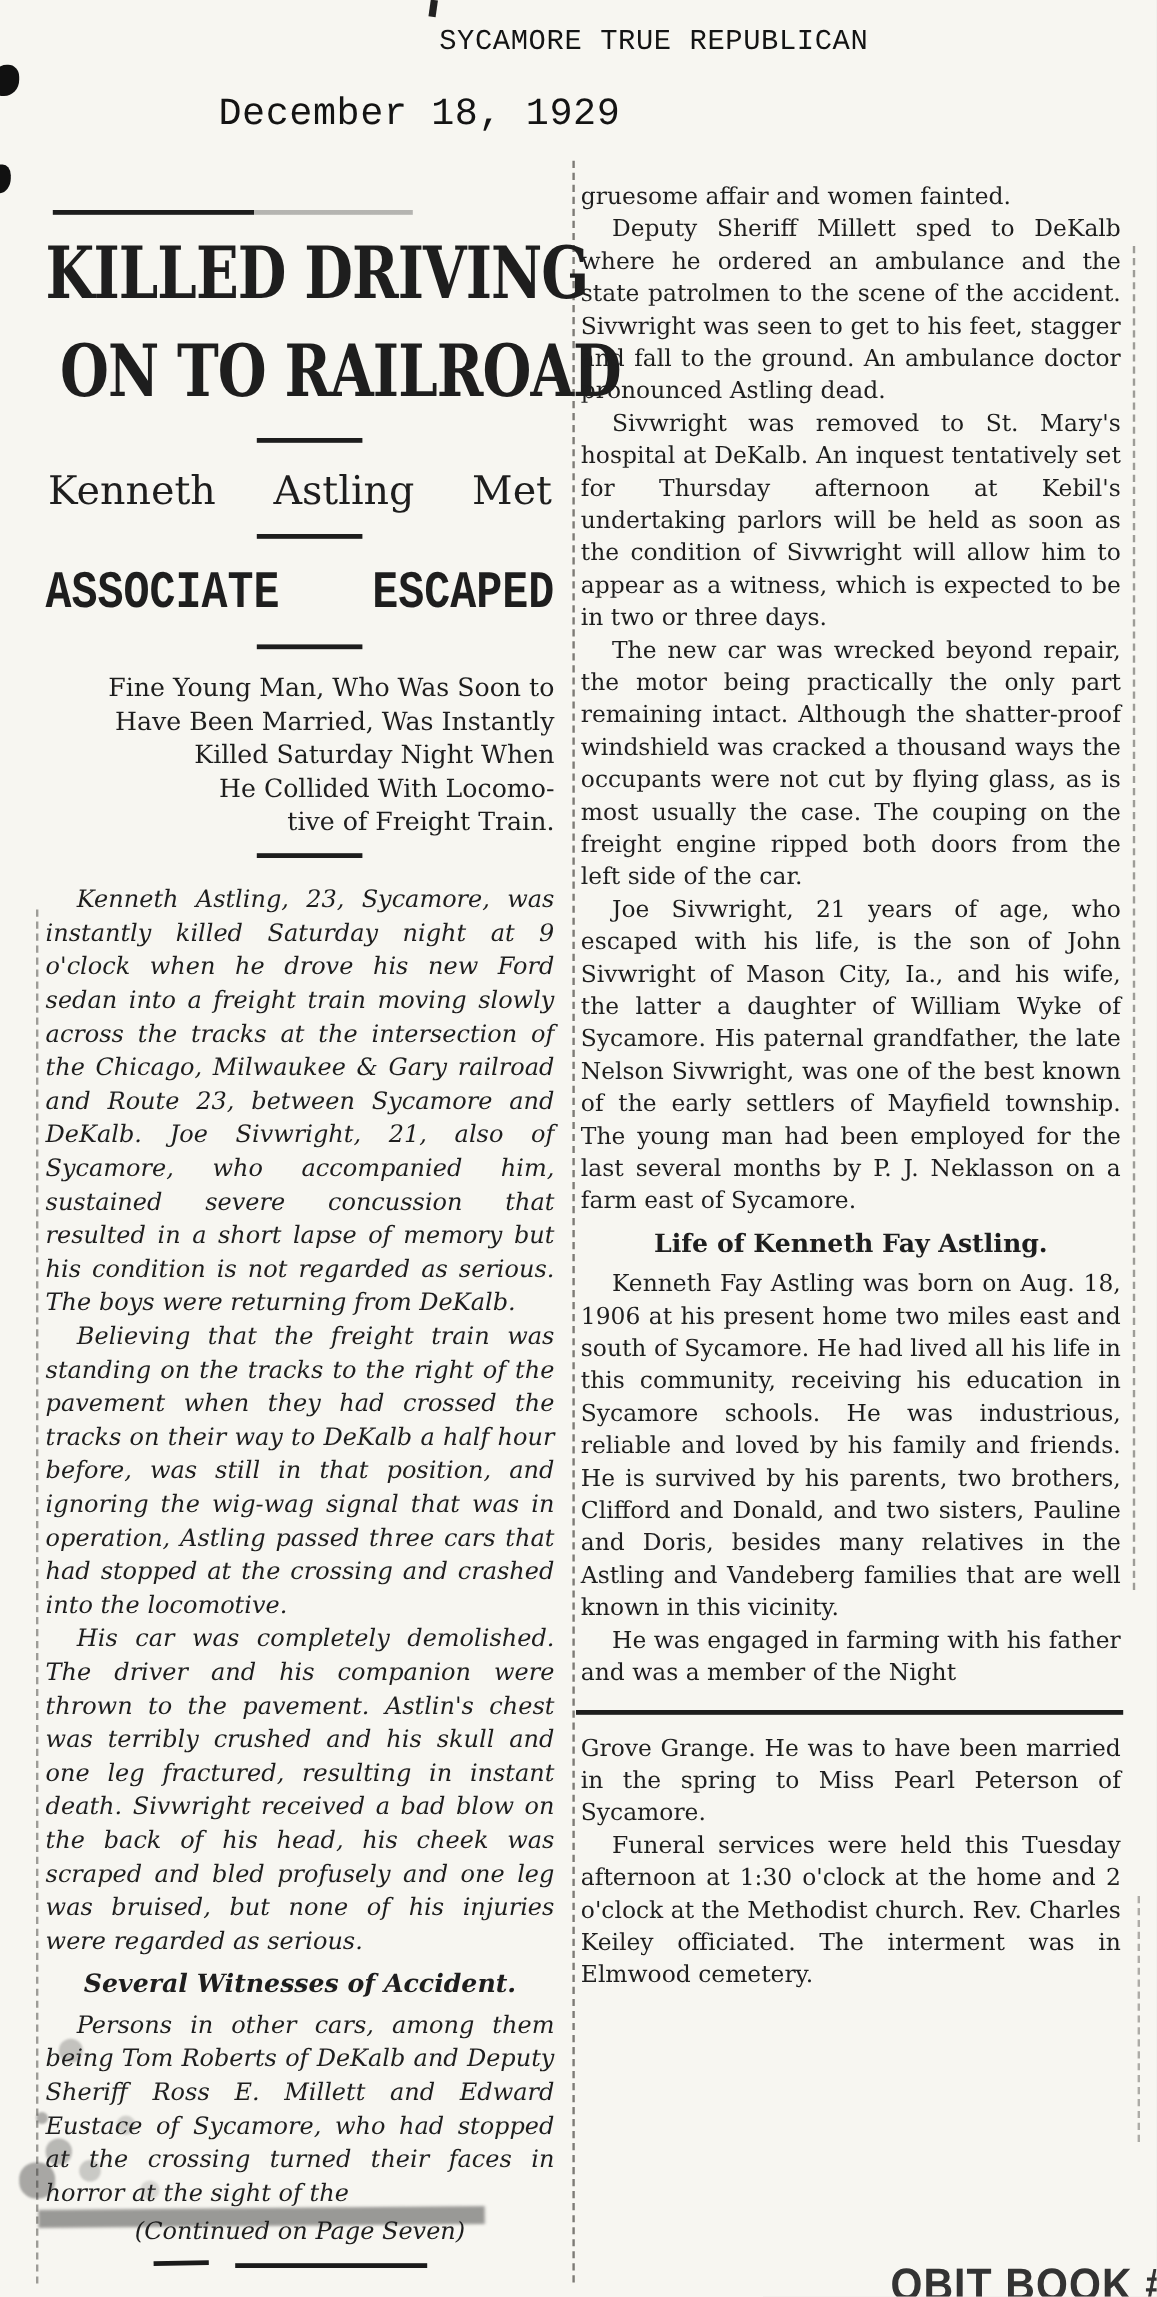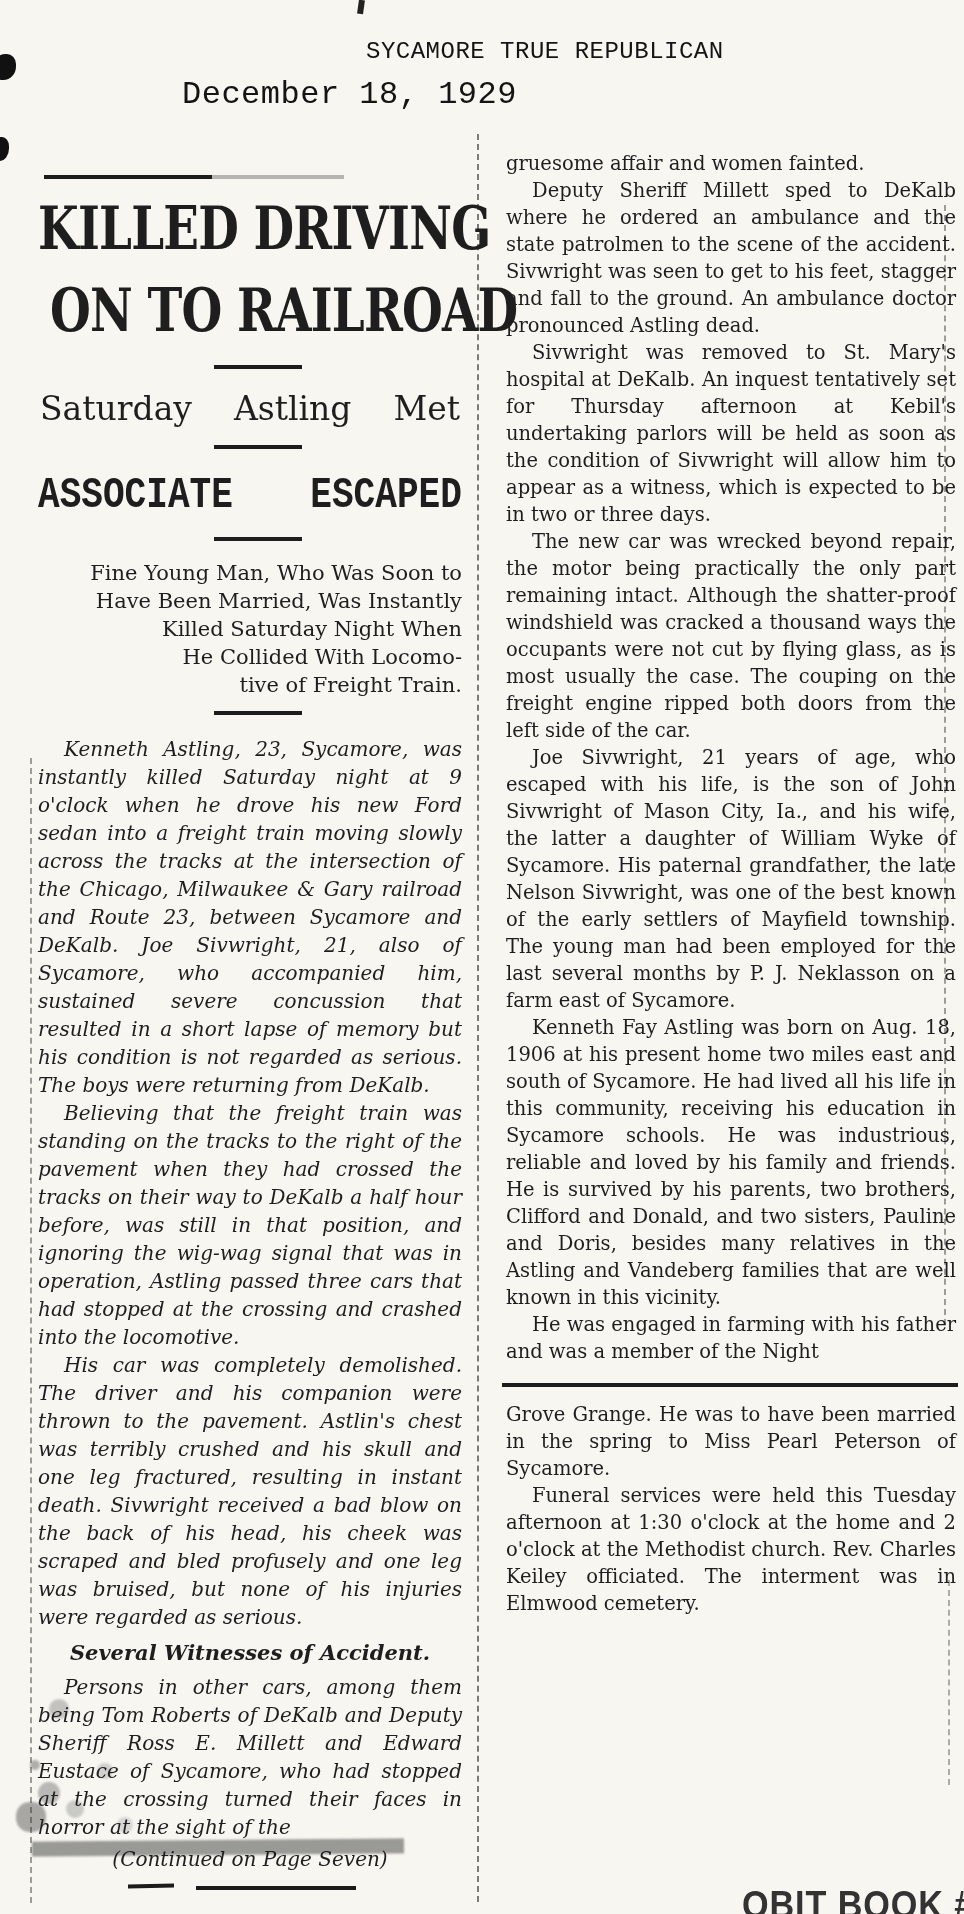--- a/index.html
+++ b/index.html
@@ -3,33 +3,33 @@
 <meta charset="utf-8">
 <style>
   html,body{margin:0;padding:0;background:#e8e7e3;}
   #page{
     position:relative;width:964px;height:1914px;margin:0 auto;
     background:#f7f6f1;overflow:hidden;
     font-family:"DejaVu Serif","Liberation Serif",serif;color:#1e1e1e;
   }
   
   .mono{font-family:"Liberation Mono","DejaVu Sans Mono",monospace;color:#141414;}
-  .masthead{position:absolute;left:366px;top:38px;font-size:24px;letter-spacing:.5px;white-space:nowrap;}
+  .masthead{position:absolute;left:366px;top:22px;font-size:24px;letter-spacing:.5px;white-space:nowrap;}
   .dateline{position:absolute;left:182px;top:76px;font-size:32px;letter-spacing:.5px;white-space:nowrap;}
 
   
   .vrule{position:absolute;width:0;border-left:2px dashed #55534e;}
   .vrule-mid{left:477px;top:134px;height:1768px;opacity:.75;}
   .vrule-right{left:944px;top:205px;height:1120px;opacity:.55;}
   .vrule-right2{left:948px;top:1580px;height:205px;opacity:.45;}
   .vrule-leftedge{left:30px;top:758px;height:1145px;opacity:.55;}
 
   
   .col-left{position:absolute;left:38px;top:140px;width:424px;margin-top:35px;}
-  .col-right{position:absolute;left:506px;top:150px;width:450px;}
+  .col-right{position:absolute;left:484px;top:150px;width:450px;}
 
   .rule-top{height:4px;width:300px;margin-left:6px;
     background:linear-gradient(to right,#1d1d1d 0 168px,rgba(29,29,29,.30) 168px 100%);}
   .rule-short{height:4px;width:88px;background:#1d1d1d;margin:14px 0 0 176px;}
   .rule-full{height:4px;background:#1d1d1d;margin:18px 0 14px -4px;width:456px;}
 
   .headline{margin-top:8px;font-weight:700;font-size:60px;line-height:82px;white-space:nowrap;}
   .cond{display:inline-block;transform:scaleX(.78);transform-origin:0 50%;letter-spacing:-1px;}
   .headline .l2{margin-left:12px;}
 
@@ -93,21 +93,21 @@
   <div class="col-left">
     <div class="rule-top"></div>
 
     <div class="headline">
       <span class="cond">KILLED DRIVING</span><br>
       <span class="cond l2">ON TO RAILROAD</span>
     </div>
 
     <div class="rule-short"></div>
 
-    <div class="kicker1">Saturday Astling Met</div>
+    <div class="kicker1">Kenneth Astling Met</div>
 
     <div class="rule-short"></div>
 
     <div class="banner">
       <span class="w1">ASSOCIATE</span>
       <span class="w2">ESCAPED</span>
     </div>
 
     <div class="rule-short"></div>
 
@@ -130,20 +130,21 @@
       <div class="continued">(Continued on Page Seven)</div>
     </div>
   </div>
 
   <div class="col-right body-r">
     <p class="para">gruesome affair and women fainted.</p>
     <p class="para indent">Deputy Sheriff Millett sped to DeKalb where he ordered an ambulance and the state patrolmen to the scene of the accident. Sivwright was seen to get to his feet, stagger and fall to the ground. An ambulance doctor pronounced Astling dead.</p>
     <p class="para indent">Sivwright was removed to St. Mary's hospital at DeKalb. An inquest tentatively set for Thursday afternoon at Kebil's undertaking parlors will be held as soon as the condition of Sivwright will allow him to appear as a witness, which is expected to be in two or three days.</p>
     <p class="para indent">The new car was wrecked beyond repair, the motor being practically the only part remaining intact. Although the shatter-proof windshield was cracked a thousand ways the occupants were not cut by flying glass, as is most usually the case. The couping on the freight engine ripped both doors from the left side of the car.</p>
     <p class="para indent">Joe Sivwright, 21 years of age, who escaped with his life, is the son of John Sivwright of Mason City, Ia., and his wife, the latter a daughter of William Wyke of Sycamore. His paternal grandfather, the late Nelson Sivwright, was one of the best known of the early settlers of Mayfield township. The young man had been employed for the last several months by P. J. Neklasson on a farm east of Sycamore.</p>
+    <div class="subhead">Life of Kenneth Fay Astling.</div>
     <p class="para indent">Kenneth Fay Astling was born on Aug. 18, 1906 at his present home two miles east and south of Sycamore. He had lived all his life in this community, receiving his education in Sycamore schools. He was industrious, reliable and loved by his family and friends. He is survived by his parents, two brothers, Clifford and Donald, and two sisters, Pauline and Doris, besides many relatives in the Astling and Vandeberg families that are well known in this vicinity.</p>
     <p class="para indent">He was engaged in farming with his father and was a member of the Night</p>
     <div class="rule-full"></div>
     <p class="para">Grove Grange. He was to have been married in the spring to Miss Pearl Peterson of Sycamore.</p>
     <p class="para indent">Funeral services were held this Tuesday afternoon at 1:30 o'clock at the home and 2 o'clock at the Methodist church. Rev. Charles Keiley officiated. The interment was in Elmwood cemetery.</p>
   </div>
 
   <div class="speckle"></div>
   <div class="smear"></div>
   <div class="dr1"></div>

